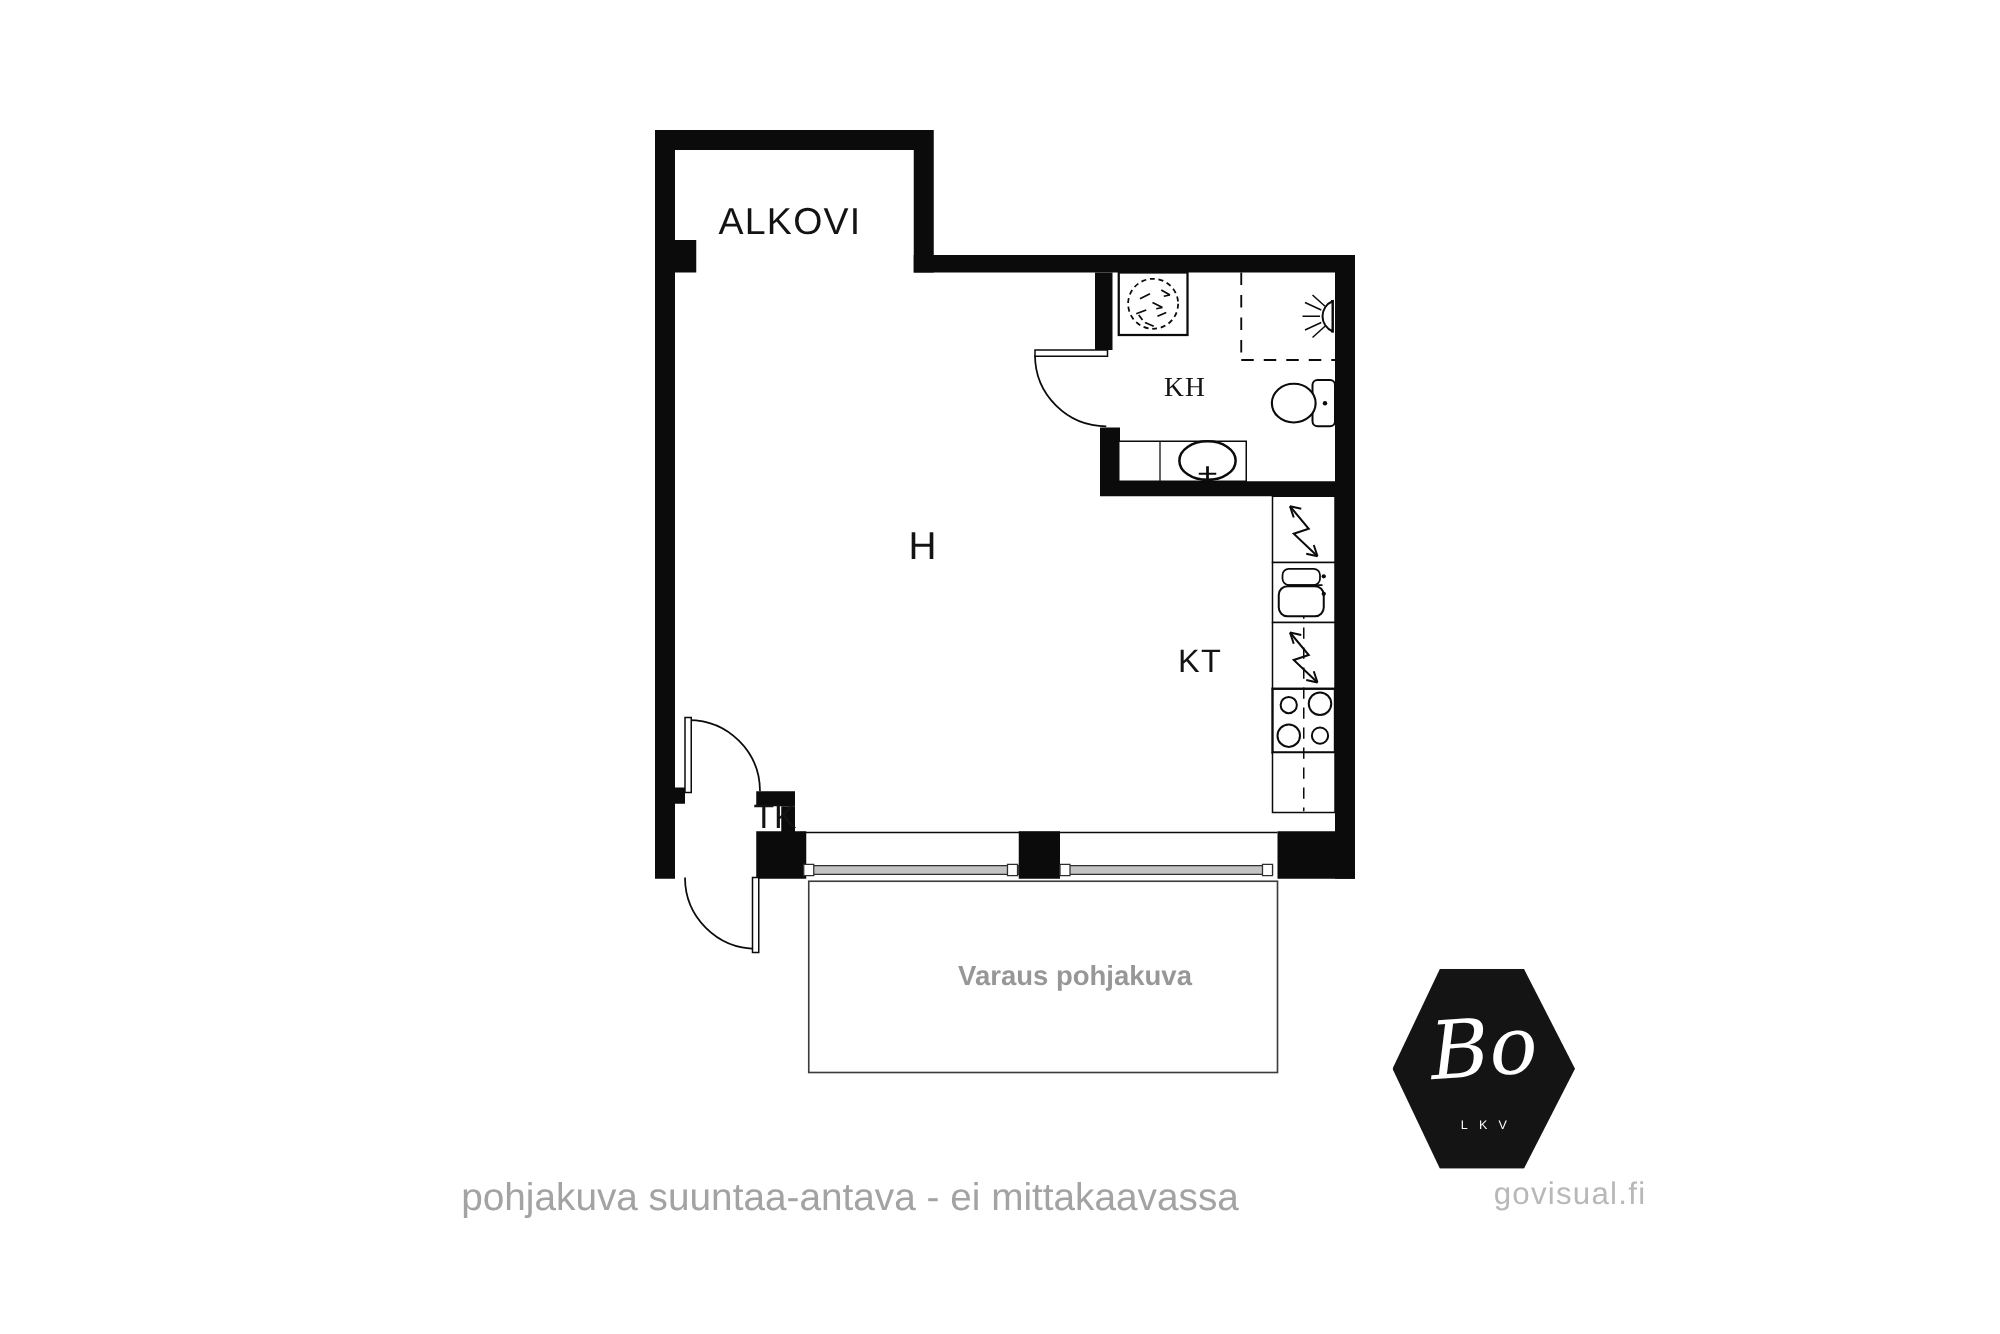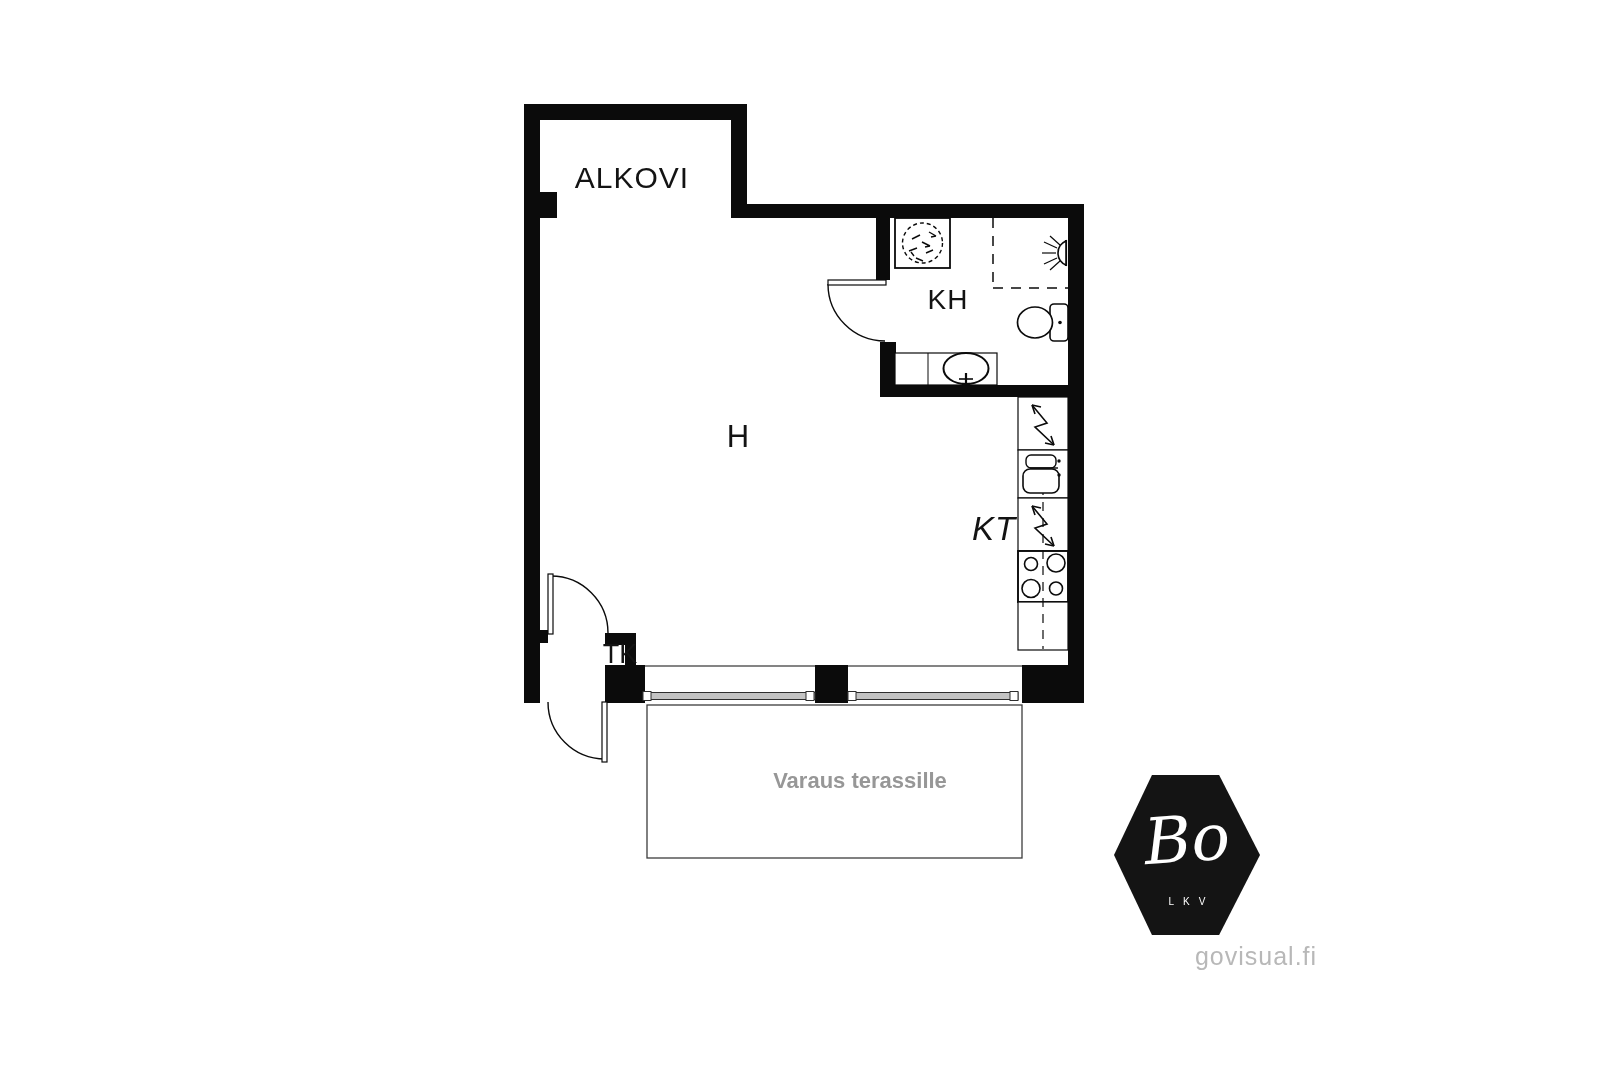--- a/index.html
+++ b/index.html
@@ -6,23 +6,23 @@
   .stage{
     position:relative;width:1558px;height:1067px;background:#ffffff;overflow:hidden;
     font-family:"Liberation Sans",sans-serif;
   }
   .plan-svg{position:absolute;left:0;top:0;}
   .lbl{
     position:absolute;transform:translate(-50%,-50%);
     color:#131313;font-family:"Liberation Sans",sans-serif;white-space:nowrap;
   }
   .lbl-alkovi{left:632px;top:178px;font-size:30px;letter-spacing:1px;}
-  .lbl-kh{left:948px;top:300px;font-size:28px;letter-spacing:1px;}
+  .lbl-kh{left:948px;top:310px;font-size:22px;letter-spacing:1px;font-family:Liberation Serif, serif;}
   .lbl-h{left:738px;top:437px;font-size:31px;}
-  .lbl-kt{left:994px;top:529px;font-size:33px;letter-spacing:1px;font-style:italic;}
+  .lbl-kt{left:960px;top:529px;font-size:26px;letter-spacing:1px;}
   .lbl-tk{left:577px;top:654px;font-size:27px;margin-left:43px;}
   .lbl-terrace{
     left:860px;top:781px;font-size:22px;font-weight:bold;color:#979797;
   }
   .footer-disclaimer{
     position:absolute;left:680px;top:958px;transform:translate(-50%,-50%);
     font-size:31px;color:#a3a3a3;white-space:nowrap;
   }
   .watermark{
     position:absolute;left:1226px;top:956px;transform:translate(-50%,-50%);
@@ -177,22 +177,23 @@
         <circle cx="1056" cy="588.5" r="6.5"></circle>
       </g>
     </g>
   </svg>
 
   <div class="lbl lbl-alkovi">ALKOVI</div>
   <div class="lbl lbl-kh">KH</div>
   <div class="lbl lbl-h">H</div>
   <div class="lbl lbl-kt">KT</div>
   <div class="lbl lbl-tk">TK</div>
-  <div class="lbl lbl-terrace">Varaus terassille</div>
+  <div class="lbl lbl-terrace">Varaus pohjakuva</div>
 
+  <div class="footer-disclaimer">pohjakuva suuntaa-antava - ei mittakaavassa</div>
   <div class="watermark">govisual.fi</div>
 
   <div class="logo-hex">
     <span class="logo-bo">Bo</span>
     <span class="logo-lkv">LKV</span>
   </div>
 
 </div>
 
 </body></html>

